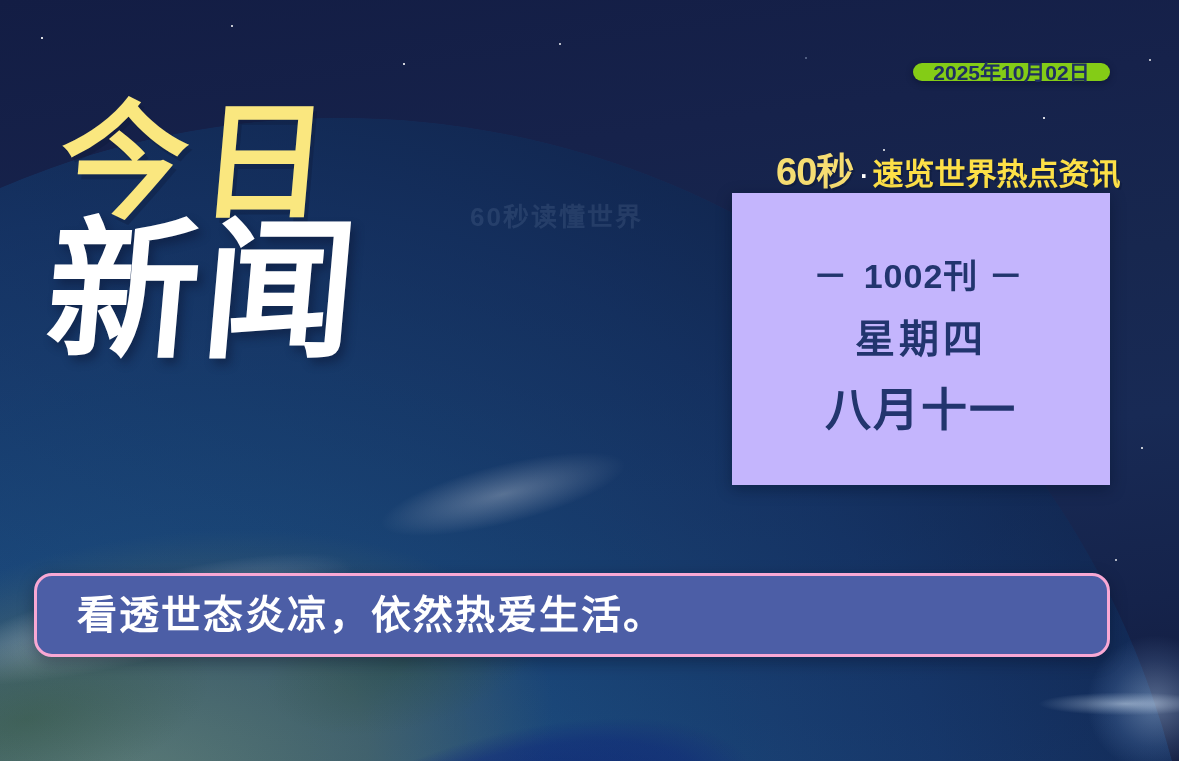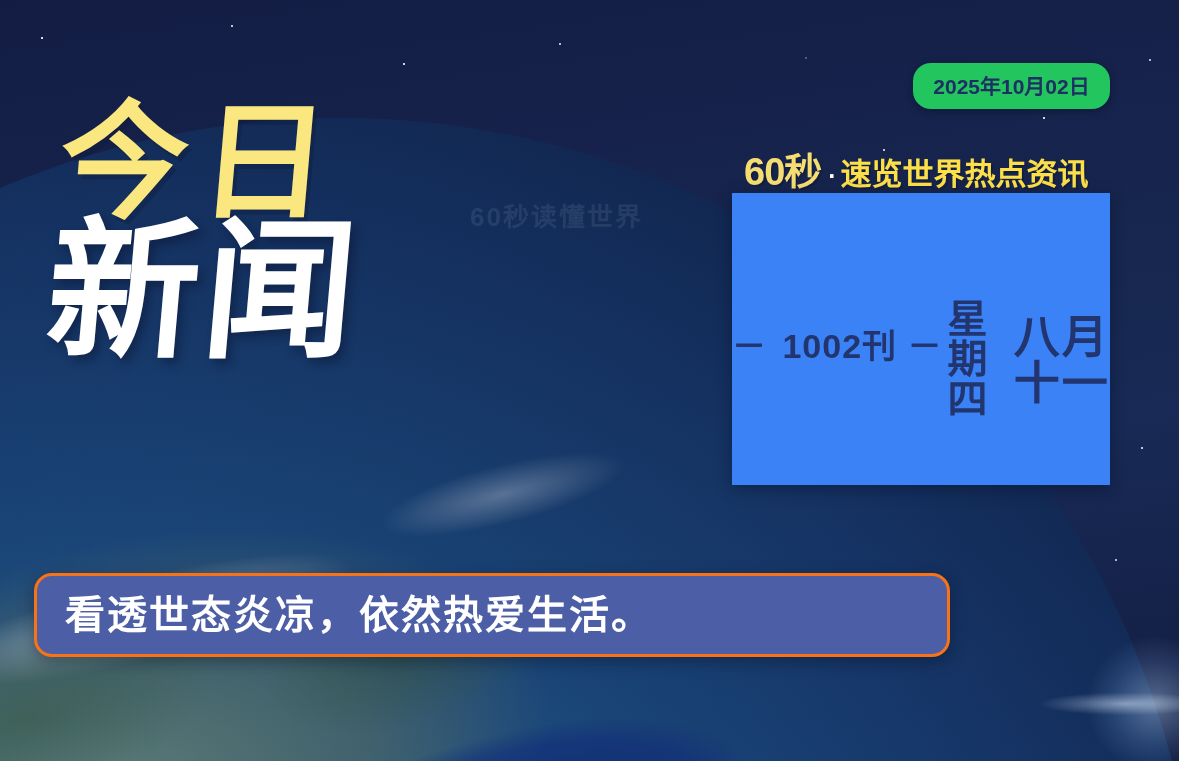--- a/index.html
+++ b/index.html
@@ -162,23 +162,23 @@
     color: rgba(190,210,240,0.11);
     pointer-events: none;
   }
 
   
   .date-badge {
     position: absolute;
     left: 913px;
     top: 63px;
     width: 197px;
-    height: 46px;
+    height: 18px;
     border-radius: 18px;
-    background: #22c55e;
+    background: #84cc16;
     display: flex;
     align-items: center;
     justify-content: center;
     box-shadow: 0 2px 7px rgba(5,12,35,0.45);
   }
   .date-badge span {
     font-size: 21px;
     font-weight: 700;
     color: #1f2f63;
     letter-spacing: 0px;
@@ -208,21 +208,21 @@
     color: #ffffff;
     letter-spacing: 4px;
     transform: skewX(-5deg);
     text-shadow: 5px 6px 10px rgba(10,20,48,0.45);
     margin-top: -14px;
     margin-left: -4px;
   }
 
   .tagline {
     position: absolute;
-    left: 744px;
+    left: 776px;
     top: 141px;
     display: flex;
     align-items: baseline;
     white-space: nowrap;
   }
   .tagline .sec {
     font-size: 38px;
     font-weight: 900;
     color: #f6dd72;
     letter-spacing: -1px;
@@ -241,24 +241,24 @@
     letter-spacing: 0px;
     text-shadow: 2px 2px 0 rgba(10,20,50,0.35);
   }
 
   .info-card {
     position: absolute;
     left: 732px;
     top: 193px;
     width: 378px;
     height: 292px;
-    background: #3b82f6;
+    background: #c4b5fd;
     box-shadow: 0 4px 14px rgba(5,12,35,0.40);
     display: flex;
-    flex-direction: row;
+    flex-direction: column;
     align-items: center;
     justify-content: center;
     padding-top: 14px;
     box-sizing: border-box;
   }
   .issue {
     font-size: 34px;
     font-weight: 800;
     color: #22356e;
     letter-spacing: 1px;
@@ -280,29 +280,29 @@
     font-weight: 900;
     color: #22356e;
     letter-spacing: 2px;
     line-height: 1;
   }
 
   .quote-bar {
     position: absolute;
     left: 34px;
     top: 573px;
-    width: 916px;
+    width: 1076px;
     height: 84px;
     box-sizing: border-box;
     background: #4c5ea6;
-    border: 3px solid #f97316;
+    border: 3px solid #f9a8d4;
     border-radius: 18px;
     display: flex;
     align-items: center;
-    padding-left: 28px;
+    padding-left: 40px;
     box-shadow: 0 5px 16px rgba(5,12,35,0.38);
   }
   .quote-bar span {
     font-size: 40px;
     font-weight: 900;
     color: #ffffff;
     letter-spacing: 2px;
     line-height: 1;
   }
 </style>

